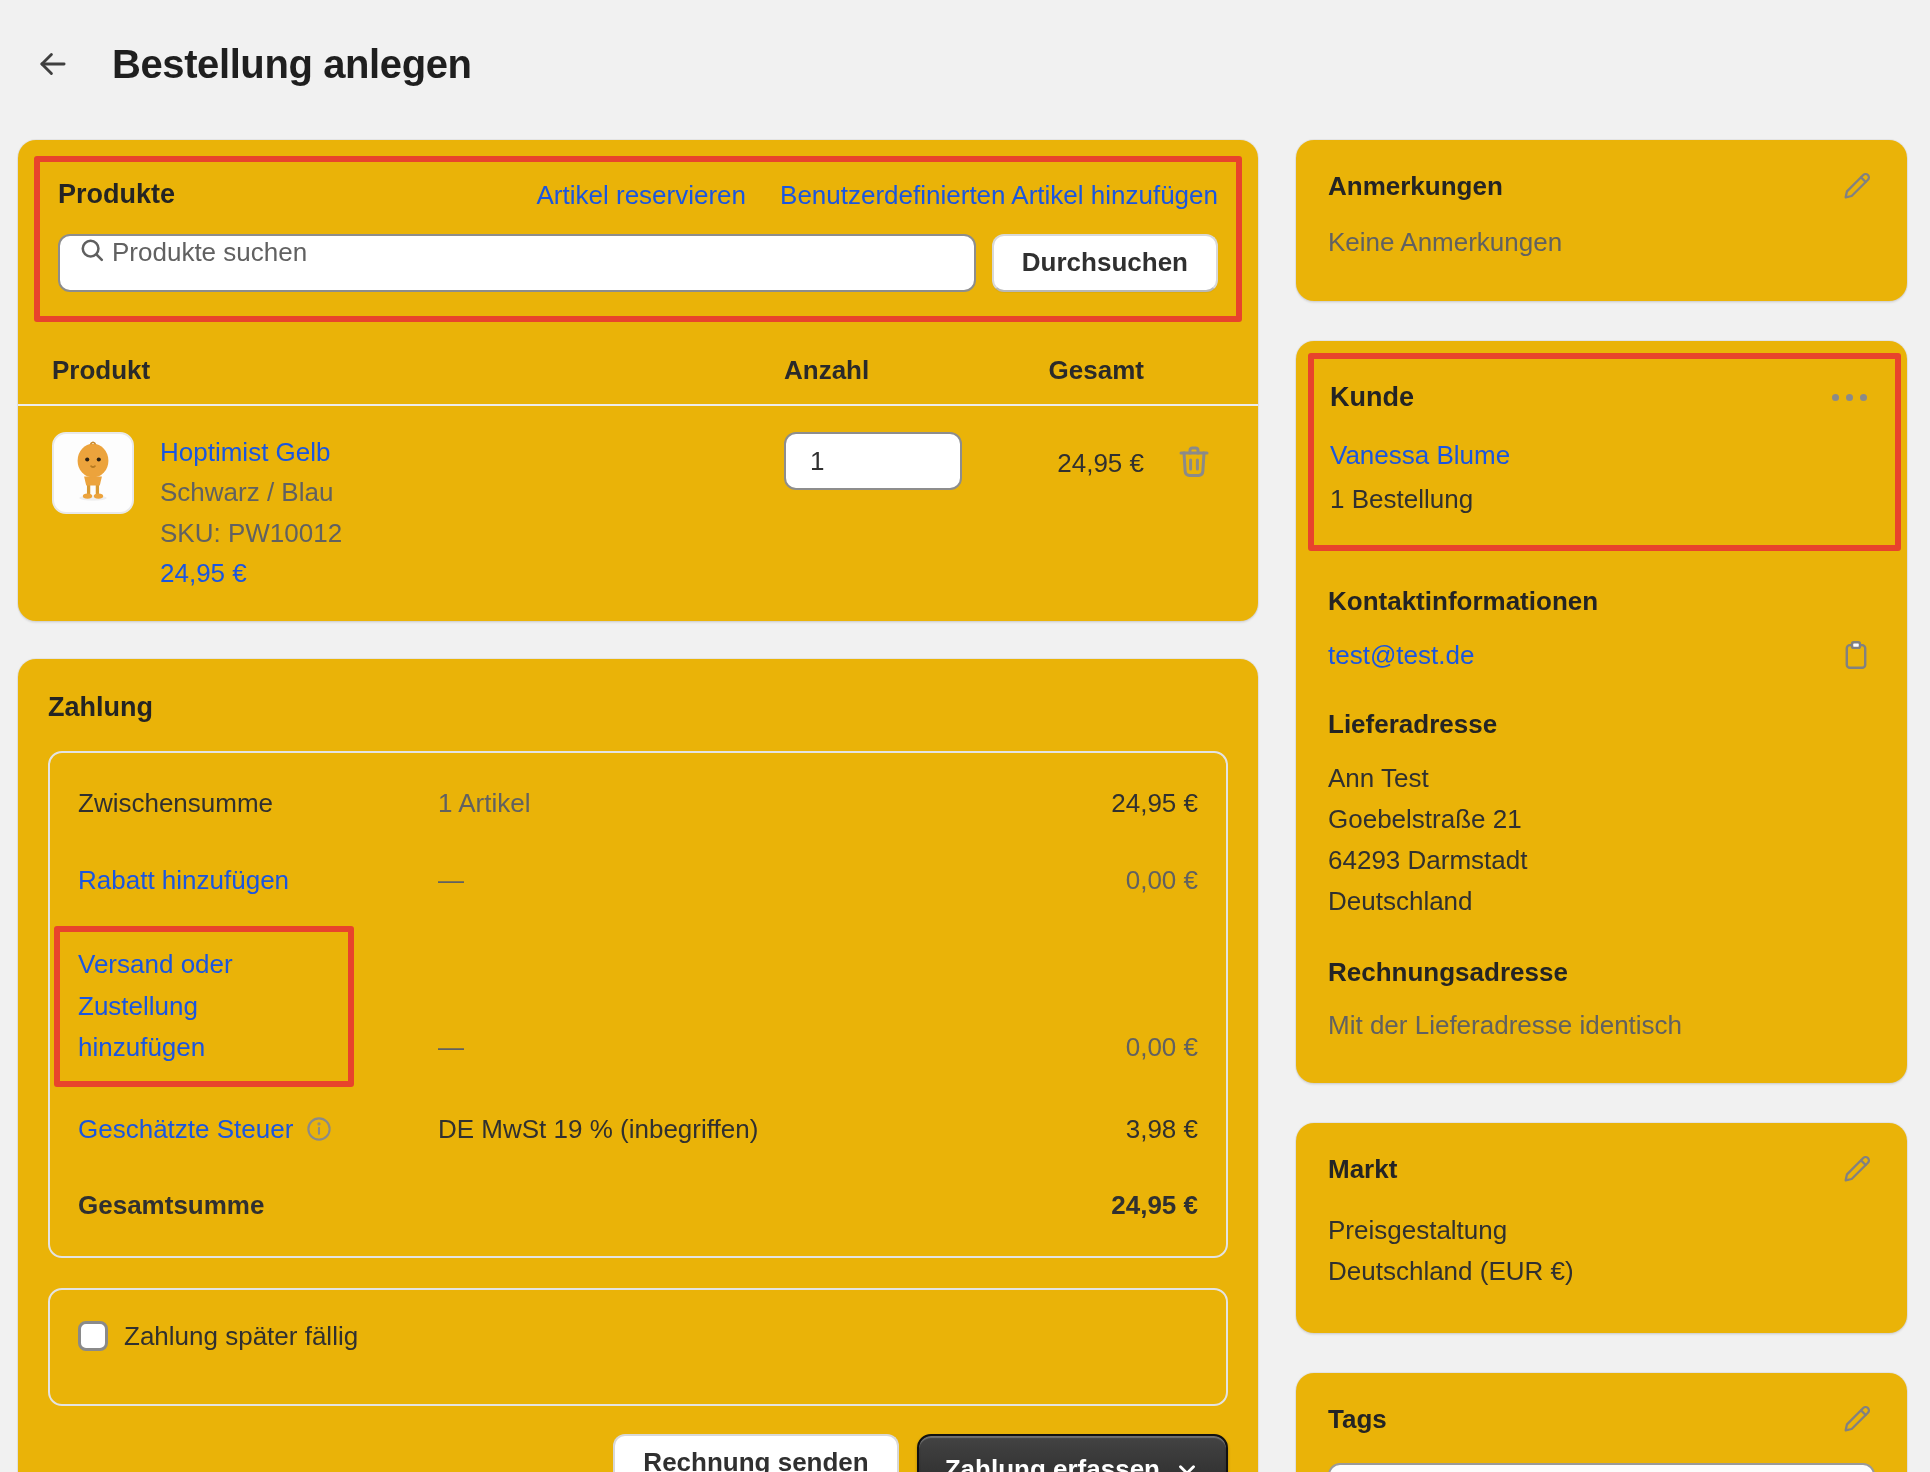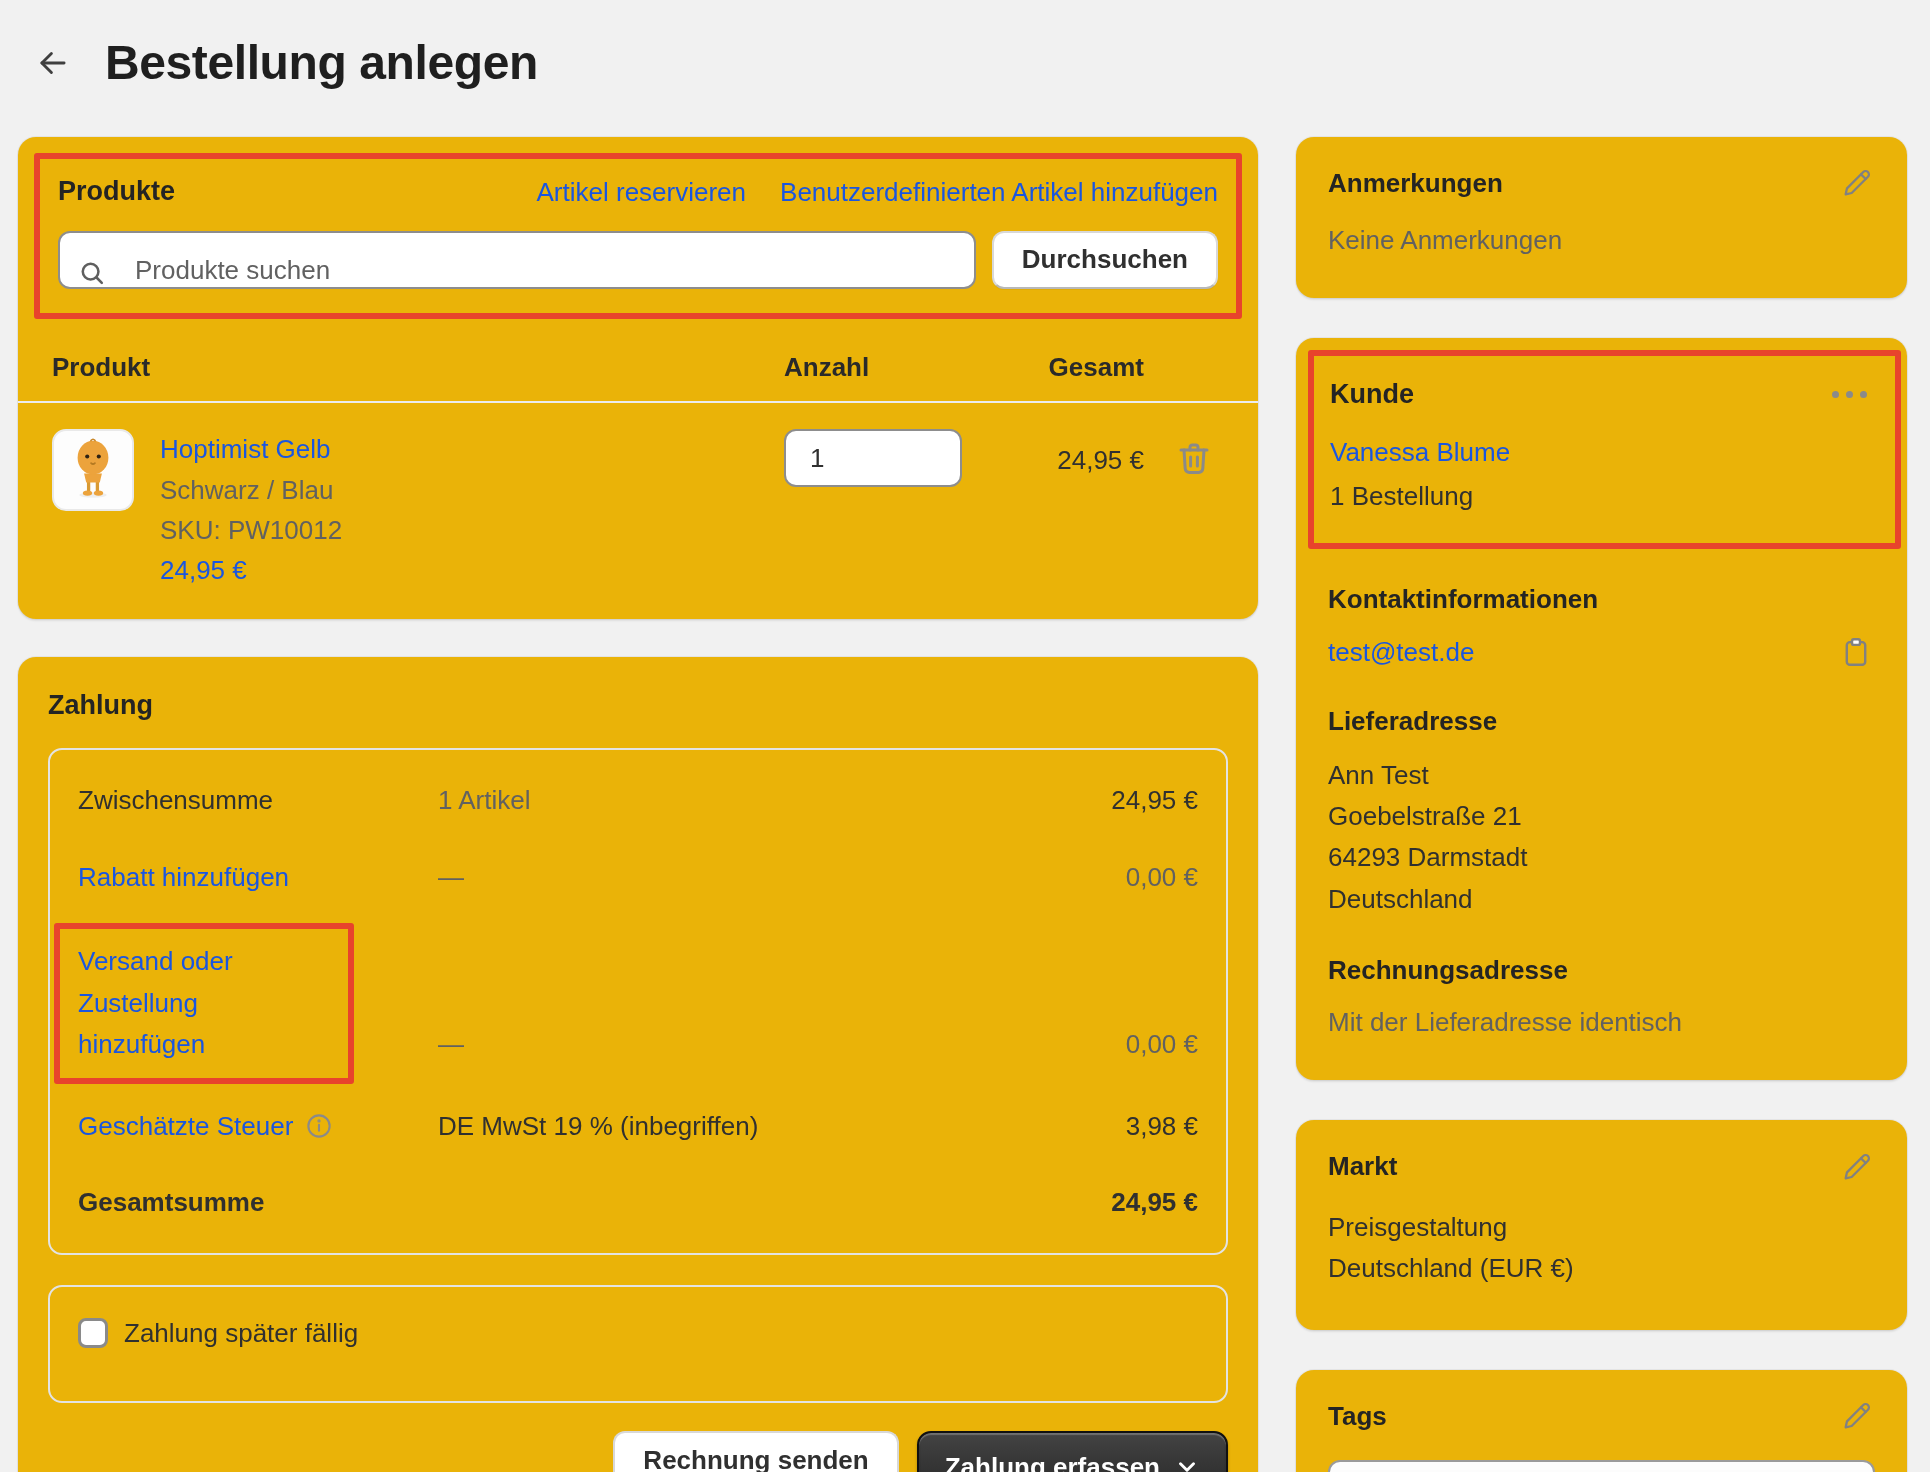--- a/index.html
+++ b/index.html
@@ -19,41 +19,41 @@
     background:var(--bg);
     font-family:"Liberation Sans","DejaVu Sans",sans-serif;
     font-size:26px;line-height:1.4;color:var(--text);
   }
   a{text-decoration:none;color:var(--blue);cursor:pointer;}
   .page{padding:14px 23px 0 18px;}
 
   
   .topbar{display:flex;align-items:center;gap:28px;padding:10px 0 36px 16px;}
   .back-btn{background:none;border:none;padding:0;cursor:pointer;display:flex;align-items:center;}
-  h1{margin:5px;font-size:48px;font-weight:700;color:var(--heading);letter-spacing:-0.4px;}
+  h1{margin:12px;font-size:40px;font-weight:700;color:var(--heading);letter-spacing:-0.4px;}
 
   
   .layout{display:grid;grid-template-columns:1240px 611px;gap:38px;align-items:start;}
   .main-col{display:flex;flex-direction:column;gap:38px;min-width:0;}
   .side-col{display:flex;flex-direction:column;gap:40px;min-width:0;}
   .card{
     background:#eab308;border-radius:18px;
     box-shadow:0 0 0 1px rgba(0,0,0,0.05),0 2px 2px rgba(0,0,0,0.08);
   }
 
   
   .products-card{padding:16px 16px 28px;}
   .annotation{border:6px solid var(--red);border-radius:3px;}
   .products-annotation{padding:14px 18px 24px;}
   .card-header-row{display:flex;align-items:center;justify-content:space-between;margin-bottom:20px;}
   h2{margin:0;font-size:27px;font-weight:700;color:#242424;}
   .header-links{display:flex;gap:34px;}
   .header-links a{font-size:26px;}
   .search-row{display:flex;gap:16px;}
-  .search-field{flex:1;display:flex;align-items:flex-end;gap:27px;height:58px;border:2px solid var(--input-border);border-radius:12px;padding:0 18px;background:#fff;}
+  .search-field{flex:1;display:flex;align-items:flex-start;gap:4px;height:58px;border:2px solid var(--input-border);border-radius:12px;padding:0 18px;background:#fff;}
   .search-field input{border:none;outline:none;flex:1;font-size:26px;font-family:inherit;color:var(--text);background:transparent;}
   .search-field input::placeholder{color:var(--muted);}
   .btn{font-family:inherit;font-size:26px;font-weight:600;color:var(--text);cursor:pointer;}
   .btn-secondary{
     height:58px;padding:0 28px;border-radius:12px;background:#fff;
     border:2px solid #d8d8d8;border-bottom-color:#b8b8b8;
     box-shadow:0 1px 0 rgba(0,0,0,0.04);
   }
   .table{padding:30px 18px 0;}
   .grid-row{display:grid;grid-template-columns:1fr 180px 150px 50px;column-gap:30px;align-items:start;}

